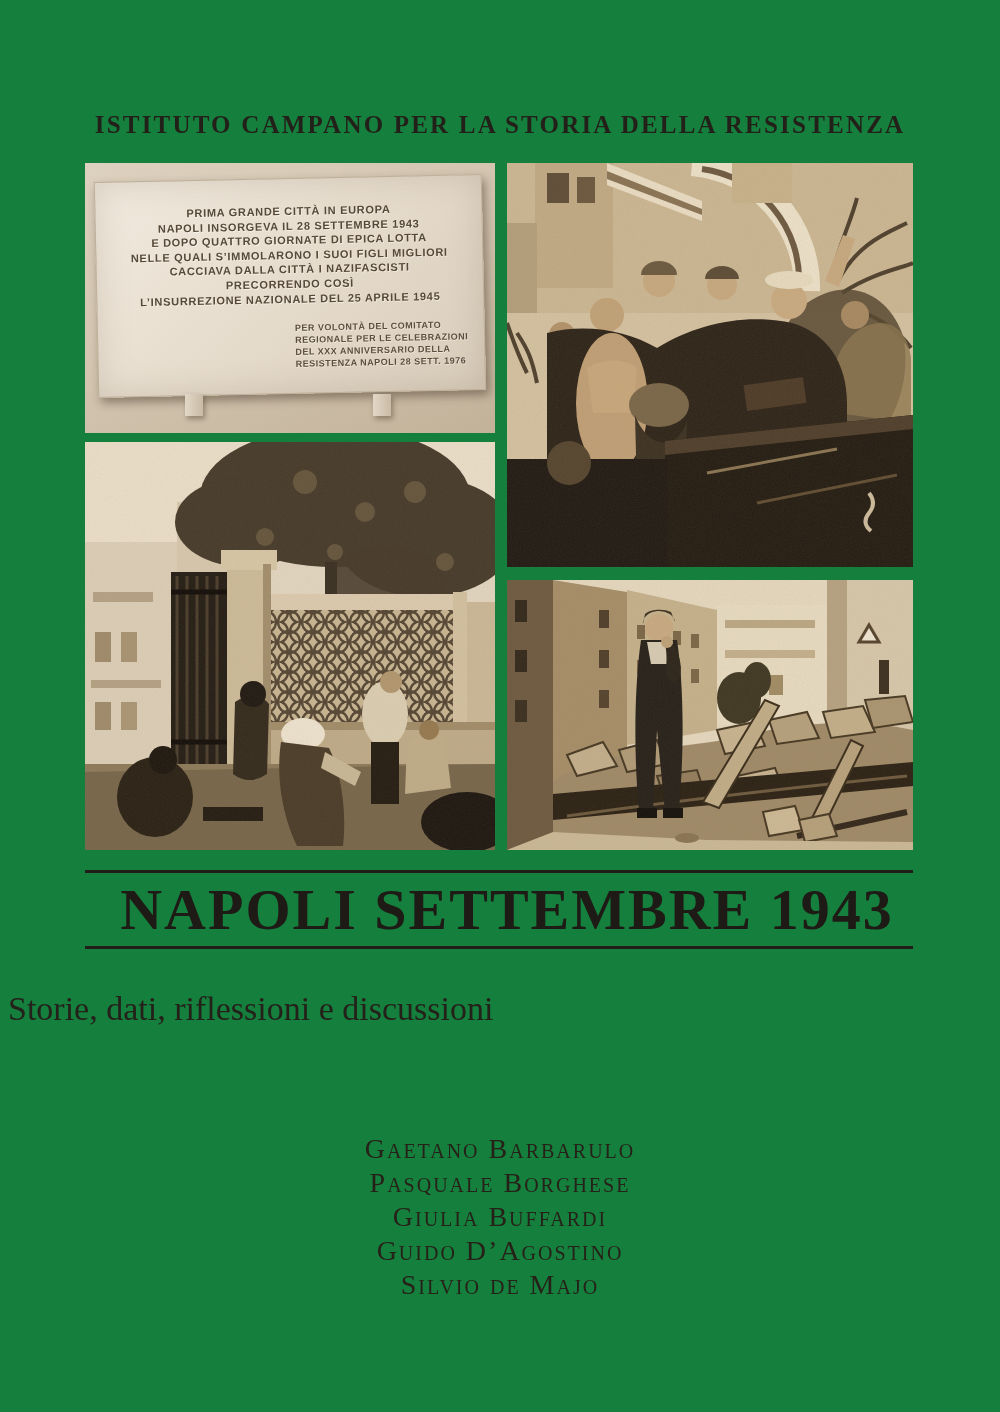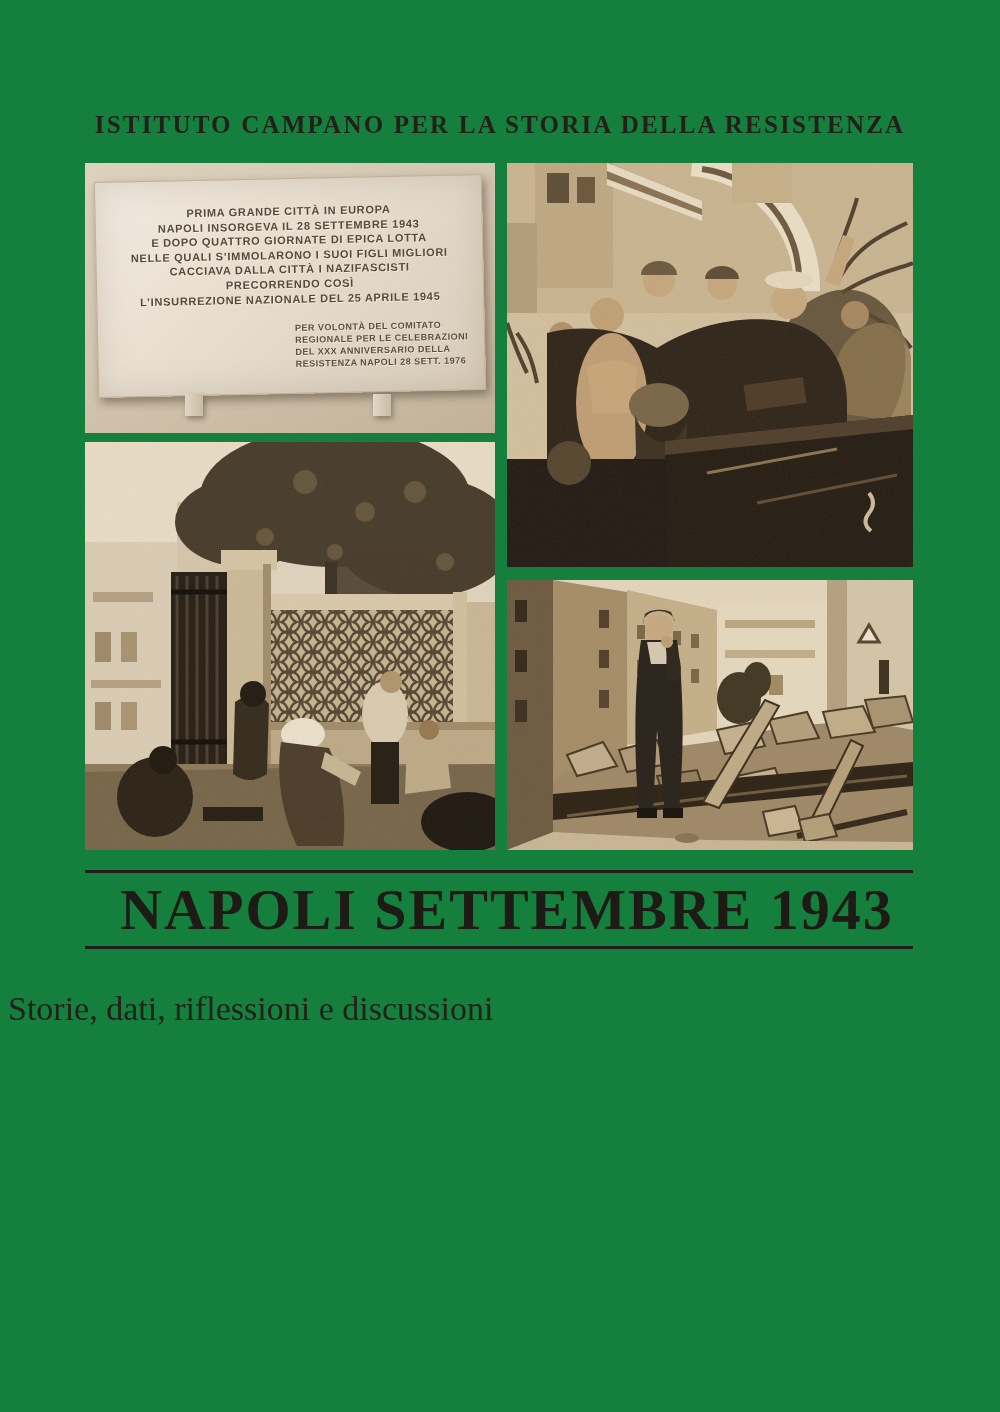--- a/index.html
+++ b/index.html
@@ -341,14 +341,21 @@
   </div>
 
   <hr class="rule rule-top">
   <h1 class="book-title">NAPOLI SETTEMBRE 1943</h1>
   <hr class="rule rule-bottom">
 
   <div class="subtitle">
     <div>Storie, dati, riflessioni e discussioni</div>
   </div>
 
+  <div class="authors">
+    <div>Gaetano Barbarulo</div>
+    <div>Pasquale Borghese</div>
+    <div>Giulia Buffardi</div>
+    <div>Guido D’Agostino</div>
+    <div>Silvio de Majo</div>
+  </div>
 
 </div>
 
 </body></html>

